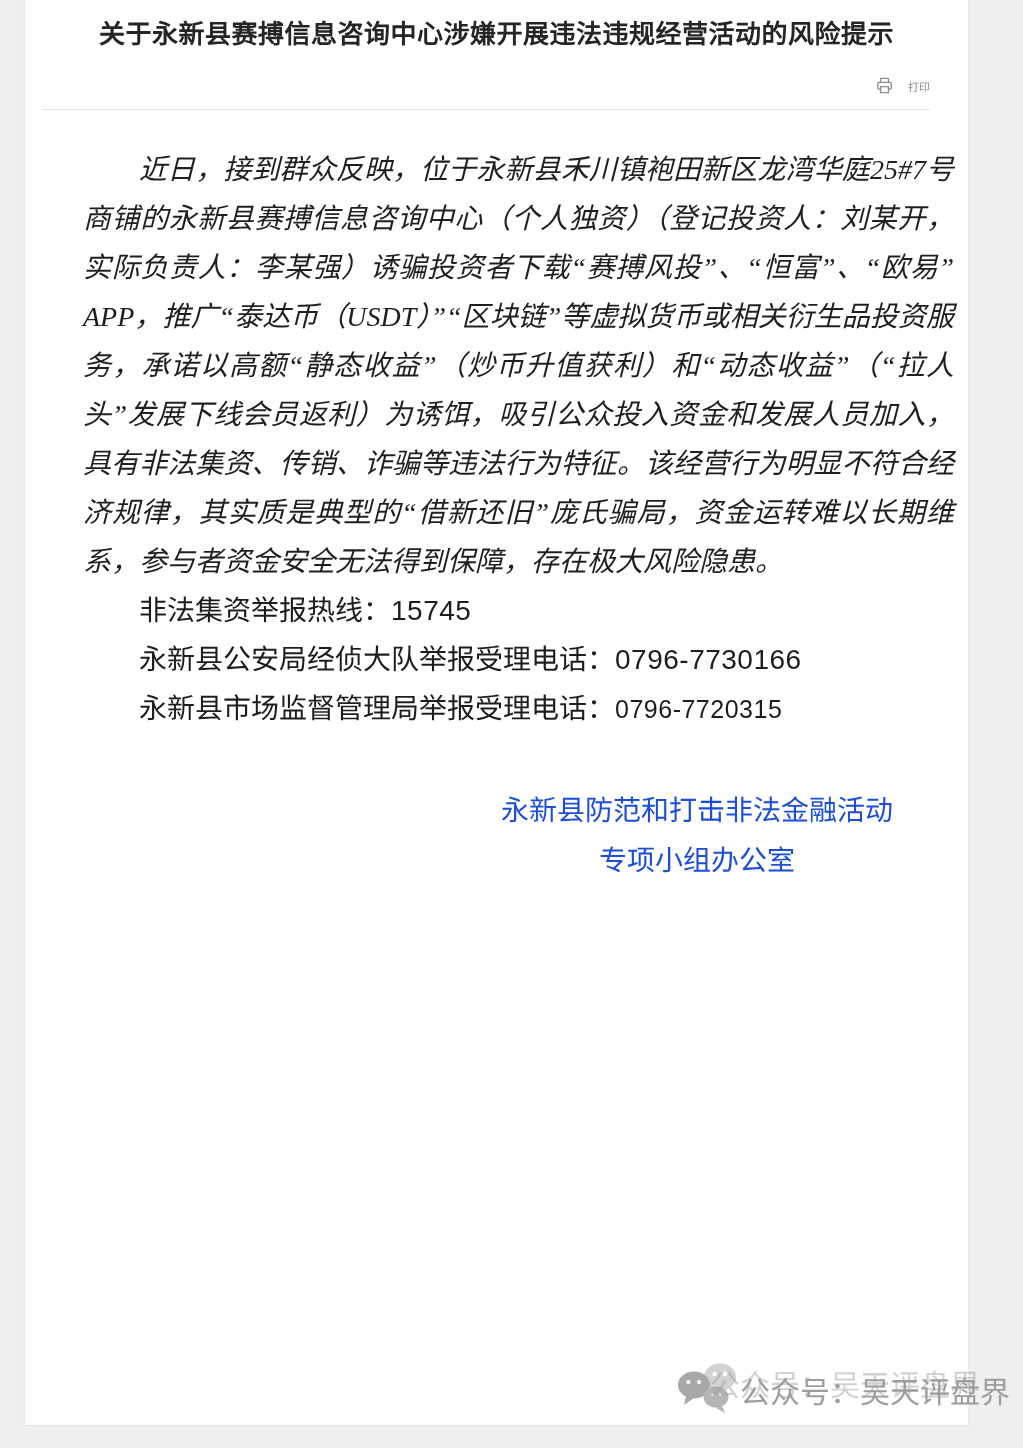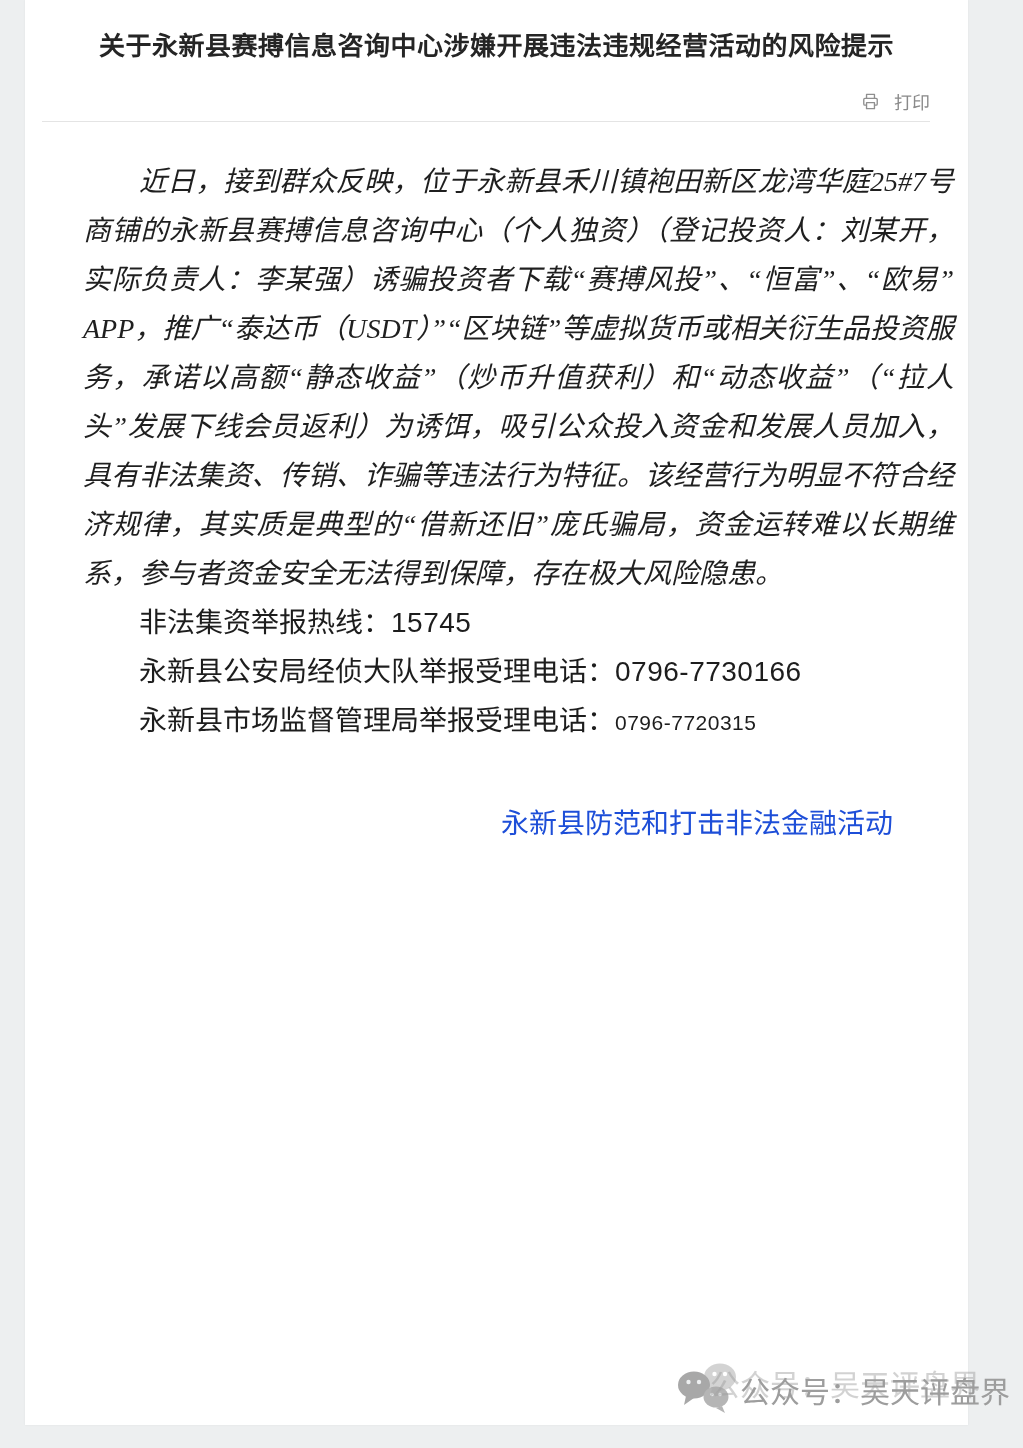--- a/index.html
+++ b/index.html
@@ -18,36 +18,35 @@
   }
   .doc-title {
     padding: 16px 40px 0 40px;
     text-align: center;
     font-family: "Liberation Sans", "DejaVu Sans", sans-serif;
     font-weight: bold;
     font-size: 26px;
     line-height: 36px;
     color: #252525;
     letter-spacing: 0.5px;
-    margin-top: 12px;
   }
   .toolbar {
     margin-top: 24px;
     padding-right: 38px;
     text-align: right;
     height: 24px;
   }
   .print-btn {
     display: inline-flex;
     align-items: center;
     gap: 14px;
     cursor: pointer;
     color: #8a8a8a;
     font-family: "Liberation Sans", "DejaVu Sans", sans-serif;
-    font-size: 18px;
+    font-size: 11px;
     user-select: none;
   }
   .divider {
     border: none;
     border-top: 1px solid #e4e4e4;
     margin: 9px 38px 0 17px;
   }
   .content {
     padding: 35px 14px 0 58px;
     font-size: 28px;
@@ -55,21 +54,21 @@
     color: #1f1f1f;
     text-align: justify;
   }
   .para { text-indent: 2em; font-style: italic; }
   .hotlines {
     font-family: "Liberation Sans", "DejaVu Sans", sans-serif;
     color: #1d1d1d;
   }
   .hotline { padding-left: 2em; line-height: 49px; }
   .hotline .num { letter-spacing: 0.5px; }
-  .hotline .num.small { font-size: 21px; }
+  .hotline .num.small { font-size: 25px; }
   .signature {
     margin: 52px 32px 0 auto;
     width: 450px;
     text-align: center;
     font-family: "Liberation Sans", "DejaVu Sans", sans-serif;
     color: #1d4ed8;
     line-height: 50px;
   }
   .watermark {
     position: absolute;
@@ -128,20 +127,21 @@
       <div class="hotline">
         <span>永新县公安局经侦大队举报受理电话：</span><span class="num">0796-7730166</span>
       </div>
       <div class="hotline">
         <span>永新县市场监督管理局举报受理电话：</span><span class="num small">0796-7720315</span>
       </div>
     </div>
 
     <div class="signature">
       <div>永新县防范和打击非法金融活动</div>
+      <div>专项小组办公室</div>
     </div>
 
   </div>
 
   <div class="watermark">
     <span class="wm-icons">
       <svg width="58" height="46" viewBox="0 0 58 46">
         <g fill="#a8a8a8">
           <ellipse cx="18" cy="18" rx="16" ry="13.5"></ellipse>
           <path d="M10 29 L8 38 L18 31 Z"></path>

